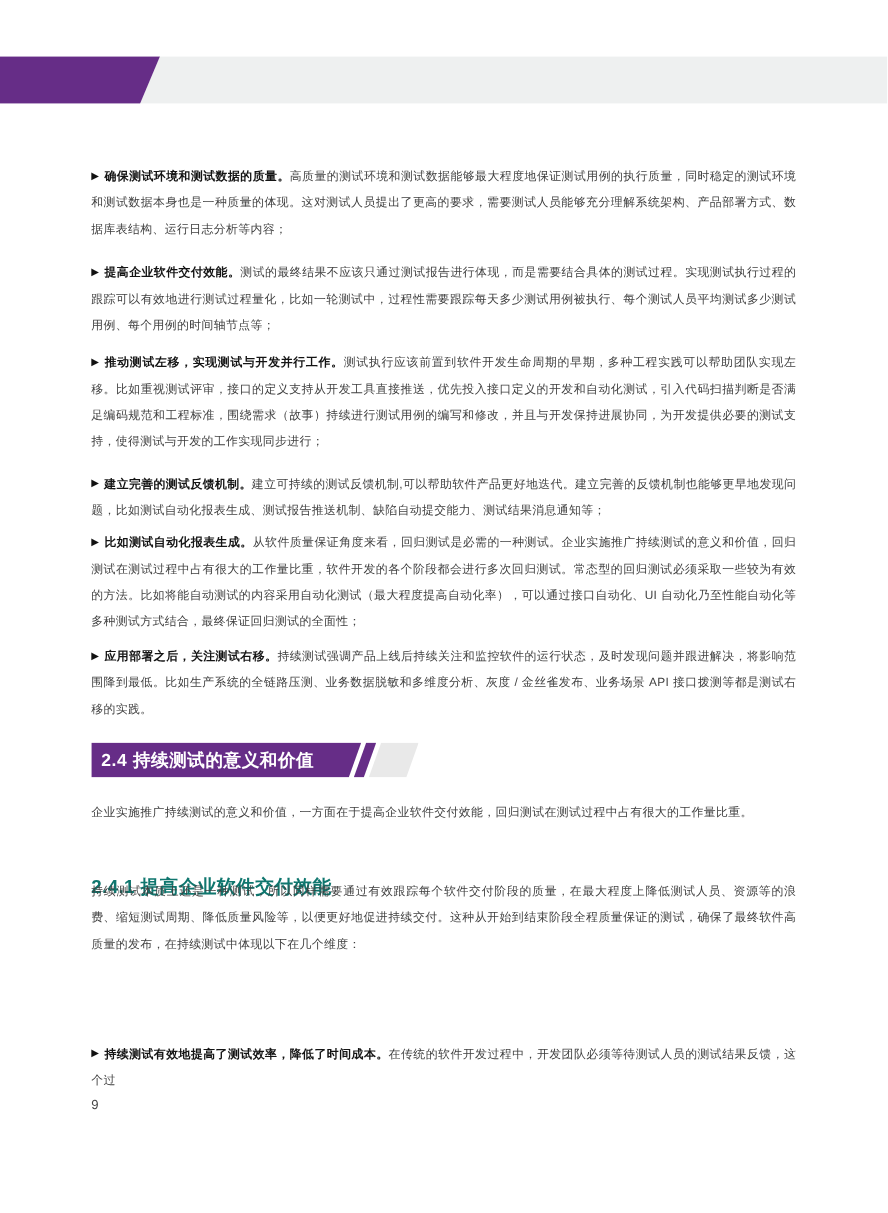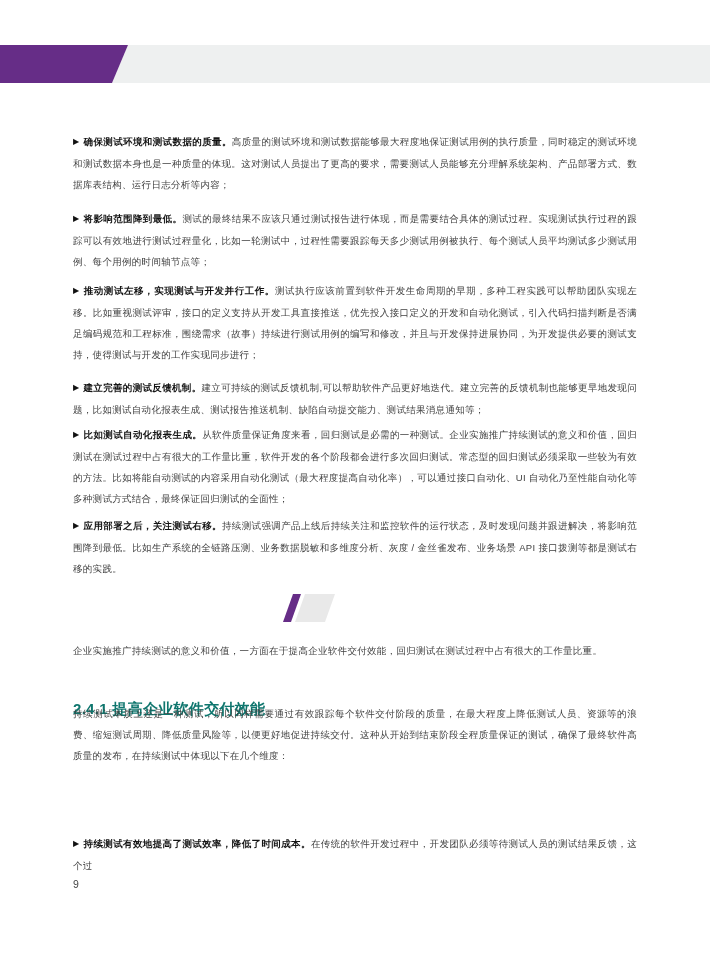--- a/index.html
+++ b/index.html
@@ -63,21 +63,21 @@
 <div class="band-purple"></div>
 
 <div class="block" style="top:131px">
   <p class="para">
     <span class="bullet">▶</span><span class="lead">确保测试环境和测试数据的质量。</span><span>高质量的测试环境和测试数据能够最大程度地保证测试用例的执行质量，同时稳定的测试环境和测试数据本身也是一种质量的体现。这对测试人员提出了更高的要求，需要测试人员能够充分理解系统架构、产品部署方式、数据库表结构、运行日志分析等内容；</span>
   </p>
 </div>
 
 <div class="block" style="top:208px">
   <p class="para">
-    <span class="bullet">▶</span><span class="lead">将影响范围降到最低。</span><span>测试的最终结果不应该只通过测试报告进行体现，而是需要结合具体的测试过程。实现测试执行过程的跟踪可以有效地进行测试过程量化，比如一轮测试中，过程性需要跟踪每天多少测试用例被执行、每个测试人员平均测试多少测试用例、每个用例的时间轴节点等；</span>
+    <span class="bullet">▶</span><span class="lead">提高企业软件交付效能。</span><span>测试的最终结果不应该只通过测试报告进行体现，而是需要结合具体的测试过程。实现测试执行过程的跟踪可以有效地进行测试过程量化，比如一轮测试中，过程性需要跟踪每天多少测试用例被执行、每个测试人员平均测试多少测试用例、每个用例的时间轴节点等；</span>
   </p>
 </div>
 
 <div class="block" style="top:280px">
   <p class="para">
     <span class="bullet">▶</span><span class="lead">推动测试左移，实现测试与开发并行工作。</span><span>测试执行应该前置到软件开发生命周期的早期，多种工程实践可以帮助团队实现左移。比如重视测试评审，接口的定义支持从开发工具直接推送，优先投入接口定义的开发和自动化测试，引入代码扫描判断是否满足编码规范和工程标准，围绕需求（故事）持续进行测试用例的编写和修改，并且与开发保持进展协同，为开发提供必要的测试支持，使得测试与开发的工作实现同步进行；</span>
   </p>
 </div>
 
 <div class="block" style="top:377px">
@@ -92,20 +92,23 @@
   </p>
 </div>
 
 <div class="block" style="top:515px">
   <p class="para">
     <span class="bullet">▶</span><span class="lead">应用部署之后，关注测试右移。</span><span>持续测试强调产品上线后持续关注和监控软件的运行状态，及时发现问题并跟进解决，将影响范围降到最低。比如生产系统的全链路压测、业务数据脱敏和多维度分析、灰度 / 金丝雀发布、业务场景 API 接口拨测等都是测试右移的实践。</span>
   </p>
 </div>
 
 <div class="section-bar">
+  <div class="hbox">
+    <span class="htext">2.4 持续测试的意义和价值</span>
+  </div>
   <div class="hstripe"></div>
   <div class="hgray"></div>
 </div>
 
 <div class="block" style="top:640px">
   <p class="para"><span>企业实施推广持续测试的意义和价值，一方面在于提高企业软件交付效能，回归测试在测试过程中占有很大的工作量比重。</span></p>
 </div>
 
 <div class="block" style="top:700px">
   <h3 class="h3">2.4.1 提高企业软件交付效能</h3>

